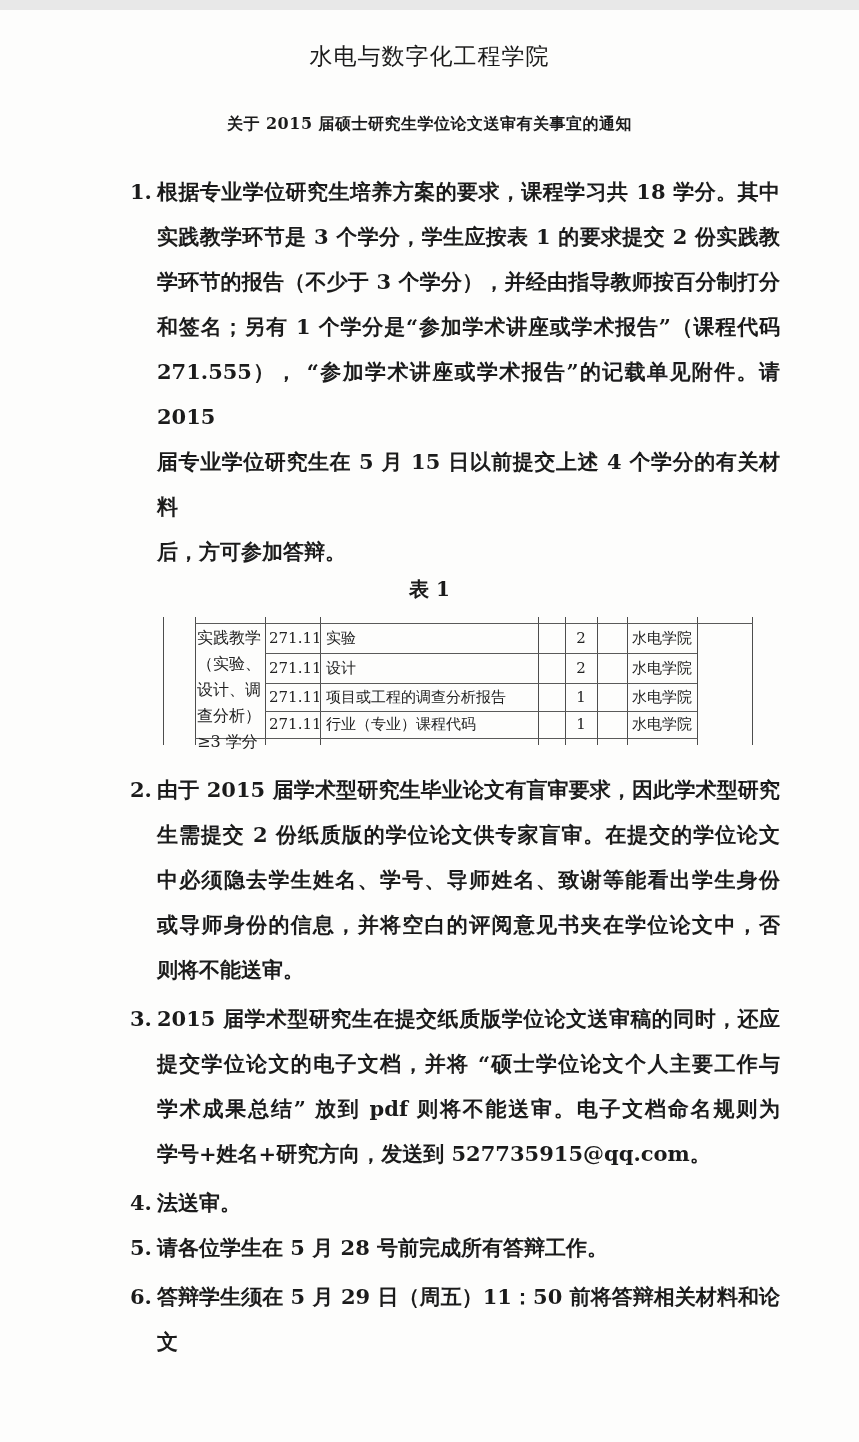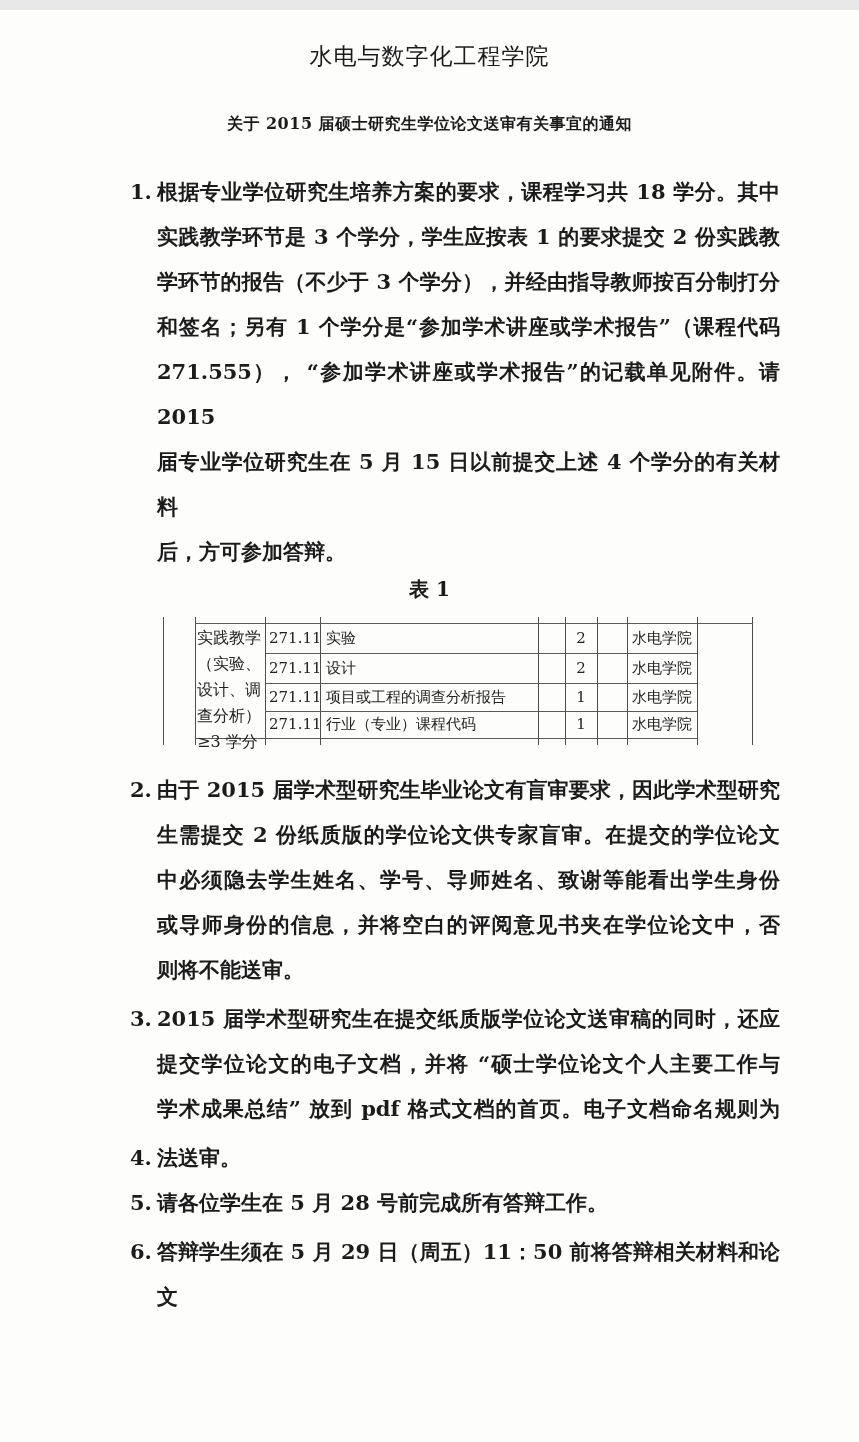--- a/index.html
+++ b/index.html
@@ -161,21 +161,22 @@
         <div class="pline jl">或导师身份的信息，并将空白的评阅意见书夹在学位论文中，否</div>
         <div class="pline">则将不能送审。</div>
       </div>
     </div>
 
     <div class="item m-top-sm">
       <span class="num">3.</span>
       <div class="item-body">
         <div class="pline jl">2015 届学术型研究生在提交纸质版学位论文送审稿的同时，还应</div>
         <div class="pline jl">提交学位论文的电子文档，并将 “硕士学位论文个人主要工作与</div>
-        <div class="pline jl">学术成果总结” 放到 pdf 格式文档的首页。电子文档命名规则为</div>
+        <div class="pline jl">学术成果总结” 放到 pdf 则将不能送审。电子文档命名规则为</div>
+        <div class="pline">学号+姓名+研究方向，发送到 527735915@qq.com。</div>
       </div>
     </div>
 
     <div class="item m-top-sm">
       <span class="num">4.</span>
       <div class="item-body">
         <div class="pline">法送审。</div>
       </div>
     </div>
 

